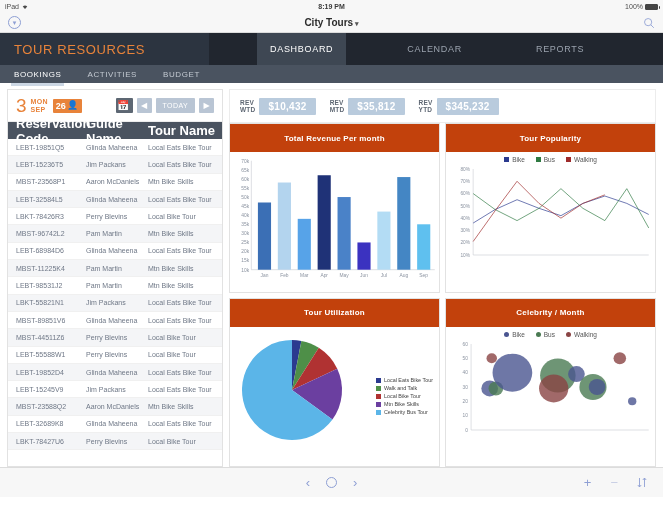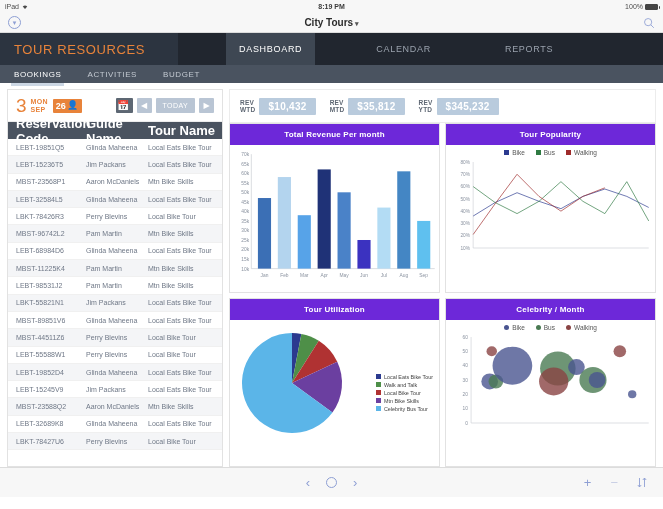--- a/index.html
+++ b/index.html
@@ -46,21 +46,21 @@
   .chev-btn {
     width:13px; height:13px; border:1.2px solid #8e9fd4; border-radius:50%;
     display:flex; align-items:center; justify-content:center; z-index:2;
     color:#8e9fd4; font-size:7px; line-height:1;
   }
   .search-btn { margin-left:auto; z-index:2; color:#8e9fd4; }
 
   
   .app-header { display:flex; height:32px; }
   .brand {
-    width:178px; background:#2c3440; display:flex; align-items:center;
+    width:209px; background:#2c3440; display:flex; align-items:center;
     padding-left:14px;
   }
   .brand-text {
     color:#e8833a; font-size:13px; letter-spacing:.6px; font-weight:400;
   }
   .main-tabs { flex:1; display:flex; background:#21262f; }
   .main-tab {
     padding:0 13px; display:flex; align-items:center; color:#9aa2ad;
     font-size:9px; letter-spacing:.7px;margin-left:48px;
   }
@@ -154,21 +154,21 @@
   }
 
   .chart-grid {
     flex:1; display:grid; grid-template-columns:1fr 1fr;
     grid-template-rows:1fr 1fr; gap:5px;
   }
   .card {
     border:1px solid #e2e2e2; background:#fff; display:flex; flex-direction:column;
   }
   .card-title {
-    height:21px; background:#6d28d9; color:#fff; font-size:8px;
+    height:28px; background:#c2410c; color:#fff; font-size:8px;
     font-weight:bold; display:flex; align-items:center; justify-content:center;
     letter-spacing:.2px;
   }
   .card-body { flex:1; position:relative; overflow:hidden; }
 
   .legend {
     display:flex; justify-content:center; gap:11px; padding-top:4px;
   }
   .legend-item { display:flex; align-items:center; gap:3px; font-size:6.5px; color:#555; }
   .lg-sq { width:5px; height:5px; }

